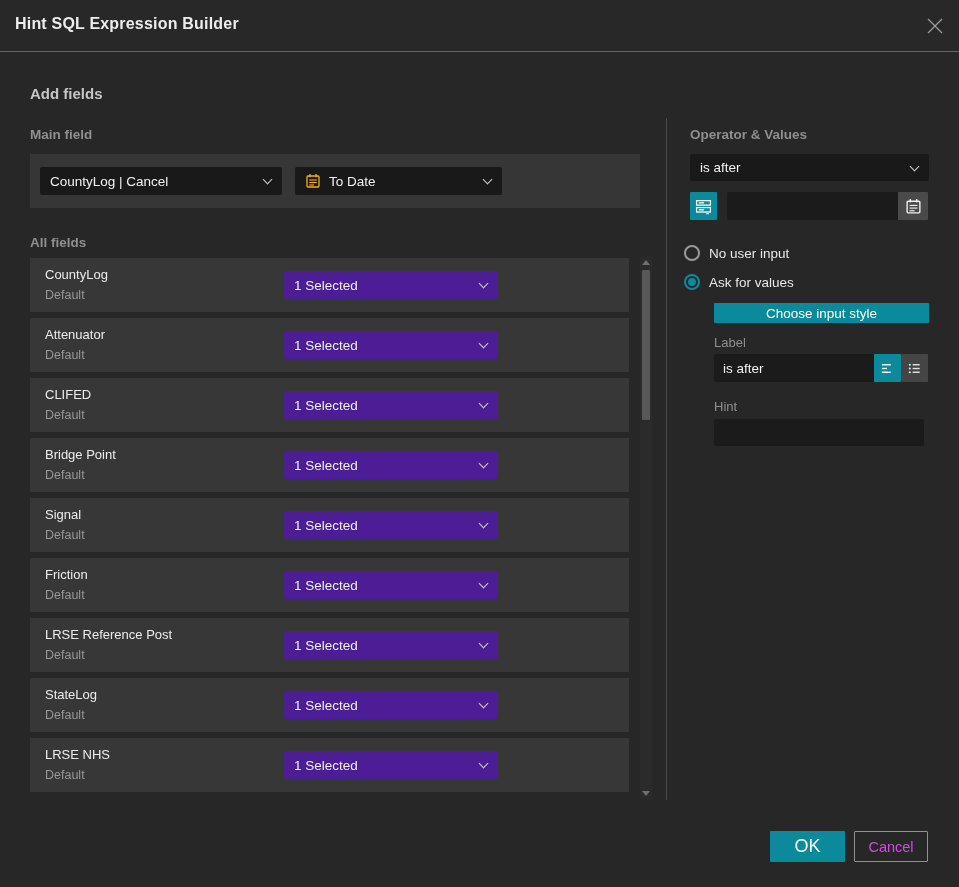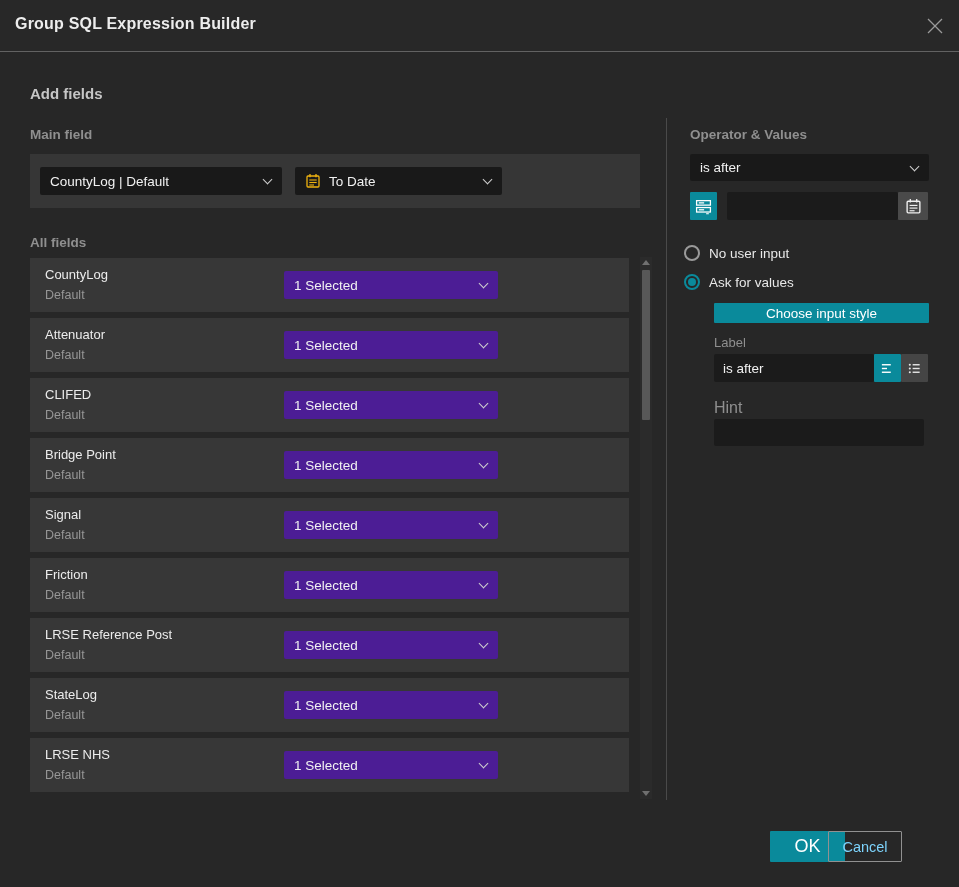--- a/index.html
+++ b/index.html
@@ -57,48 +57,48 @@
   .radio.checked { border-color:var(--accent); }
   .radio.checked::after { content:""; position:absolute; left:2px; top:2px; width:8px; height:8px; border-radius:50%; background:var(--accent); }
   .radio-lab { margin-left:9px; font-size:13.5px; color:#e8e8e8; }
 
   .btn { border:none; cursor:pointer; font-family:"Liberation Sans",sans-serif; border-radius:1px; }
   .btn-choose { position:absolute; left:714px; top:303px; width:215px; height:20px; background:var(--accent); color:#fff; font-size:13.5px; }
   .lab-label { position:absolute; left:714px; top:335px; font-size:13px; color:#8f8f8f; }
   .inp-label { position:absolute; left:714px; top:354px; width:160px; height:28px; }
   .btn-style1 { left:874px; top:354px; width:27px; height:28px; background:var(--accent); color:#fff; }
   .btn-style2 { left:901px; top:354px; width:27px; height:28px; background:#454545; color:#e6e6e6; }
-  .hint-label { position:absolute; left:714px; top:399px; font-size:16px; color:#8f8f8f; }
+  .hint-label { position:absolute; left:714px; top:399px; font-size:13px; color:#8f8f8f; }
   .inp-hint { position:absolute; left:714px; top:419px; width:210px; height:27px; }
 
   
   .btn-ok { position:absolute; left:770px; top:831px; width:75px; height:31px; background:var(--accent); color:#fff; font-size:18px; }
-  .btn-cancel { position:absolute; left:828px; top:831px; width:74px; height:31px; background:transparent; border:1px solid #919191; color:#7dd3fc; font-size:14.5px; }
+  .btn-cancel { position:absolute; left:854px; top:831px; width:74px; height:31px; background:transparent; border:1px solid #919191; color:#d946ef; font-size:14.5px; }
 </style>
 </head>
 <body>
 
 <div class="dialog">
 
   <div class="hdr">
-    <div class="hdr-title">Group SQL Expression Builder</div>
+    <div class="hdr-title">Hint SQL Expression Builder</div>
     <div class="close-btn">
       <svg width="22" height="22" viewBox="0 0 22 22">
         <line x1="4" y1="4" x2="18" y2="18" stroke="currentColor" stroke-width="1.3"></line>
         <line x1="18" y1="4" x2="4" y2="18" stroke="currentColor" stroke-width="1.3"></line>
       </svg>
     </div>
   </div>
 
   <div class="h-add">Add fields</div>
   <div class="sub-label" style="left:30px; top:127px;">Main field</div>
 
   <div class="main-box">
     <div class="select sel-field">
-      <span>CountyLog | Default</span>
+      <span>CountyLog | Cancel</span>
       <span class="chev"></span>
     </div>
     <div class="select sel-date">
       <span class="cal">
         <svg width="16" height="16" viewBox="0 0 16 16">
           <rect x="2" y="3" width="12" height="11" rx="1" fill="none" stroke="currentColor" stroke-width="1.3"></rect>
           <line x1="5" y1="1" x2="5" y2="4.2" stroke="currentColor" stroke-width="1.3"></line>
           <line x1="11" y1="1" x2="11" y2="4.2" stroke="currentColor" stroke-width="1.3"></line>
           <line x1="4.3" y1="7" x2="11.7" y2="7" stroke="currentColor" stroke-width="1.1"></line>
           <line x1="4.3" y1="9.5" x2="11.7" y2="9.5" stroke="currentColor" stroke-width="1.1"></line>

